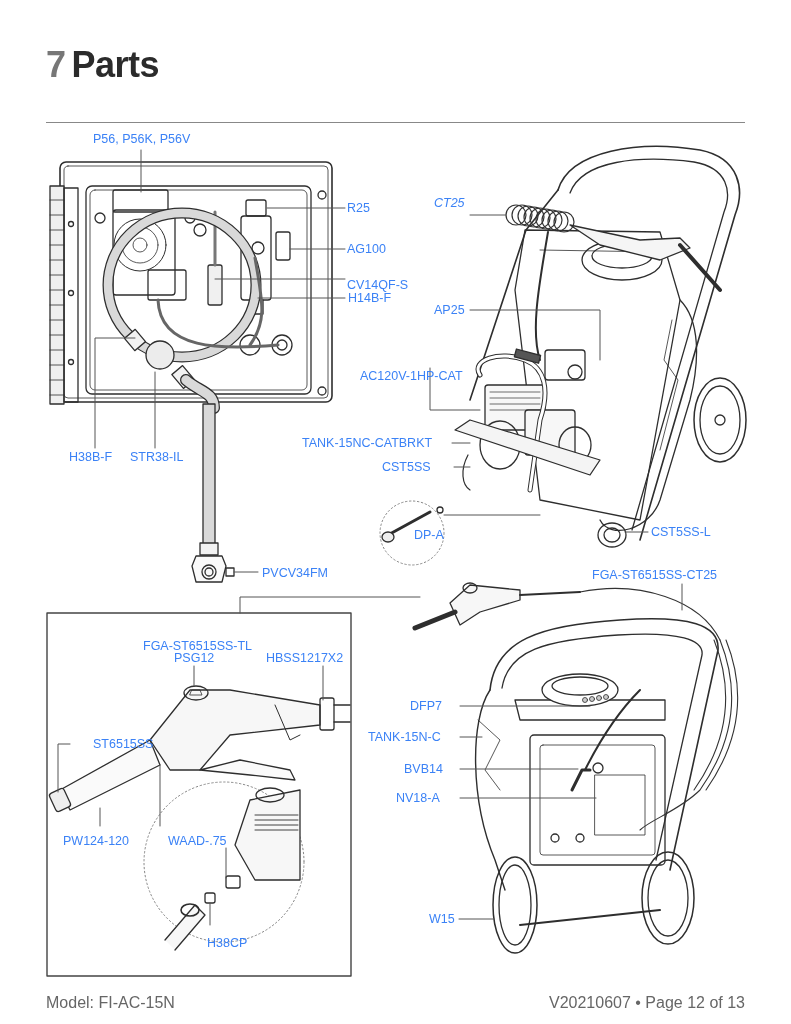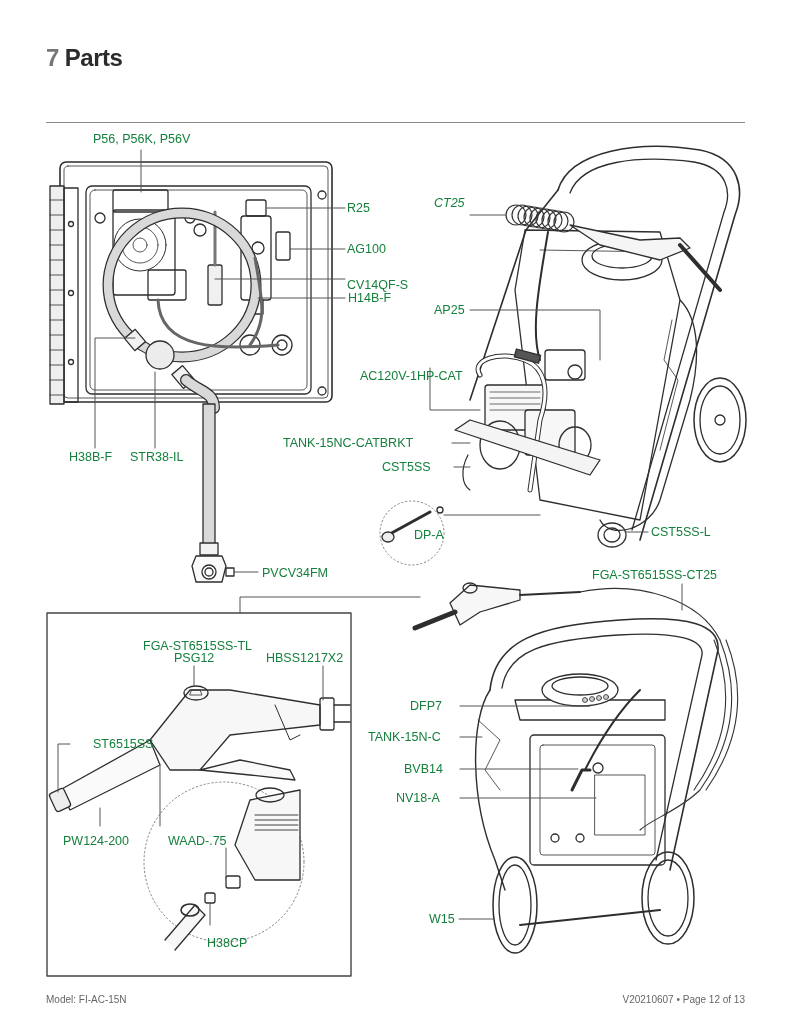--- a/index.html
+++ b/index.html
@@ -1,27 +1,27 @@
 <!DOCTYPE html>
 <html><head>
 <meta charset="utf-8">
 <style>
   html, body { margin: 0; padding: 0; background: #ffffff; }
   body { width: 791px; height: 1024px; position: relative; overflow: hidden;
          font-family: "Liberation Sans", sans-serif; color: #555; }
-  .title { position: absolute; left: 46px; top: 44px; font-size: 24px; font-weight: bold;
+  .title { position: absolute; left: 46px; top: 44px; font-size: 36px; font-weight: bold;
            letter-spacing: -0.5px; font-family: "Liberation Sans", sans-serif; }
   .title .num { color: #777; margin-right: 6px; }
   .title .txt { color: #2b2b2b; }
   .rule { position: absolute; left: 46px; top: 122px; width: 699px; height: 0;
           border-top: 1.5px solid #888; }
   svg.art { position: absolute; left: 0; top: 0; }
-  .lbl { position: absolute; font-size: 12.5px; color: #15803d; white-space: nowrap;
+  .lbl { position: absolute; font-size: 12.5px; color: #3b82f6; white-space: nowrap;
          font-family: "Liberation Sans", sans-serif; line-height: 14px; }
-  .footer { position: absolute; top: 994px; font-size: 10px; color: #666;
+  .footer { position: absolute; top: 994px; font-size: 16px; color: #666;
             font-family: "Liberation Sans", sans-serif; }
   .footer.left { left: 46px; }
   .footer.right { right: 46px; }
 </style>
 </head>
 <body>
 
 <div class="title">
   <span class="num">7</span><span class="txt">Parts</span>
 </div>
@@ -285,31 +285,31 @@
 <div class="lbl" style="left:347px; top:242px;">AG100</div>
 <div class="lbl" style="left:347px; top:278px;">CV14QF-S</div>
 <div class="lbl" style="left:348px; top:291px;">H14B-F</div>
 <div class="lbl" style="left:69px; top:450px;">H38B-F</div>
 <div class="lbl" style="left:130px; top:450px;">STR38-IL</div>
 <div class="lbl" style="left:262px; top:566px;">PVCV34FM</div>
 
 <div class="lbl" style="left:434px; top:196px;font-style:italic;">CT25</div>
 <div class="lbl" style="left:434px; top:303px;">AP25</div>
 <div class="lbl" style="left:360px; top:361px;margin-top:8px;">AC120V-1HP-CAT</div>
-<div class="lbl" style="left:283px; top:436px;">TANK-15NC-CATBRKT</div>
+<div class="lbl" style="left:302px; top:436px;">TANK-15NC-CATBRKT</div>
 <div class="lbl" style="left:382px; top:460px;">CST5SS</div>
 <div class="lbl" style="left:414px; top:528px;">DP-A</div>
 <div class="lbl" style="left:651px; top:525px;">CST5SS-L</div>
 <div class="lbl" style="left:592px; top:568px;">FGA-ST6515SS-CT25</div>
 
 <div class="lbl" style="left:143px; top:622px;margin-top:17px;">FGA-ST6515SS-TL</div>
 <div class="lbl" style="left:174px; top:651px;">PSG12</div>
 <div class="lbl" style="left:266px; top:651px;">HBSS1217X2</div>
 <div class="lbl" style="left:73px; top:737px;margin-left:20px;">ST6515SS</div>
-<div class="lbl" style="left:63px; top:834px;">PW124-200</div>
+<div class="lbl" style="left:63px; top:834px;">PW124-120</div>
 <div class="lbl" style="left:168px; top:834px;">WAAD-.75</div>
 <div class="lbl" style="left:207px; top:936px;">H38CP</div>
 
 <div class="lbl" style="left:410px; top:699px;">DFP7</div>
 <div class="lbl" style="left:368px; top:730px;">TANK-15N-C</div>
 <div class="lbl" style="left:404px; top:762px;">BVB14</div>
 <div class="lbl" style="left:396px; top:791px;">NV18-A</div>
 <div class="lbl" style="left:429px; top:912px;">W15</div>
 
 <div class="footer left">Model: FI-AC-15N</div>

